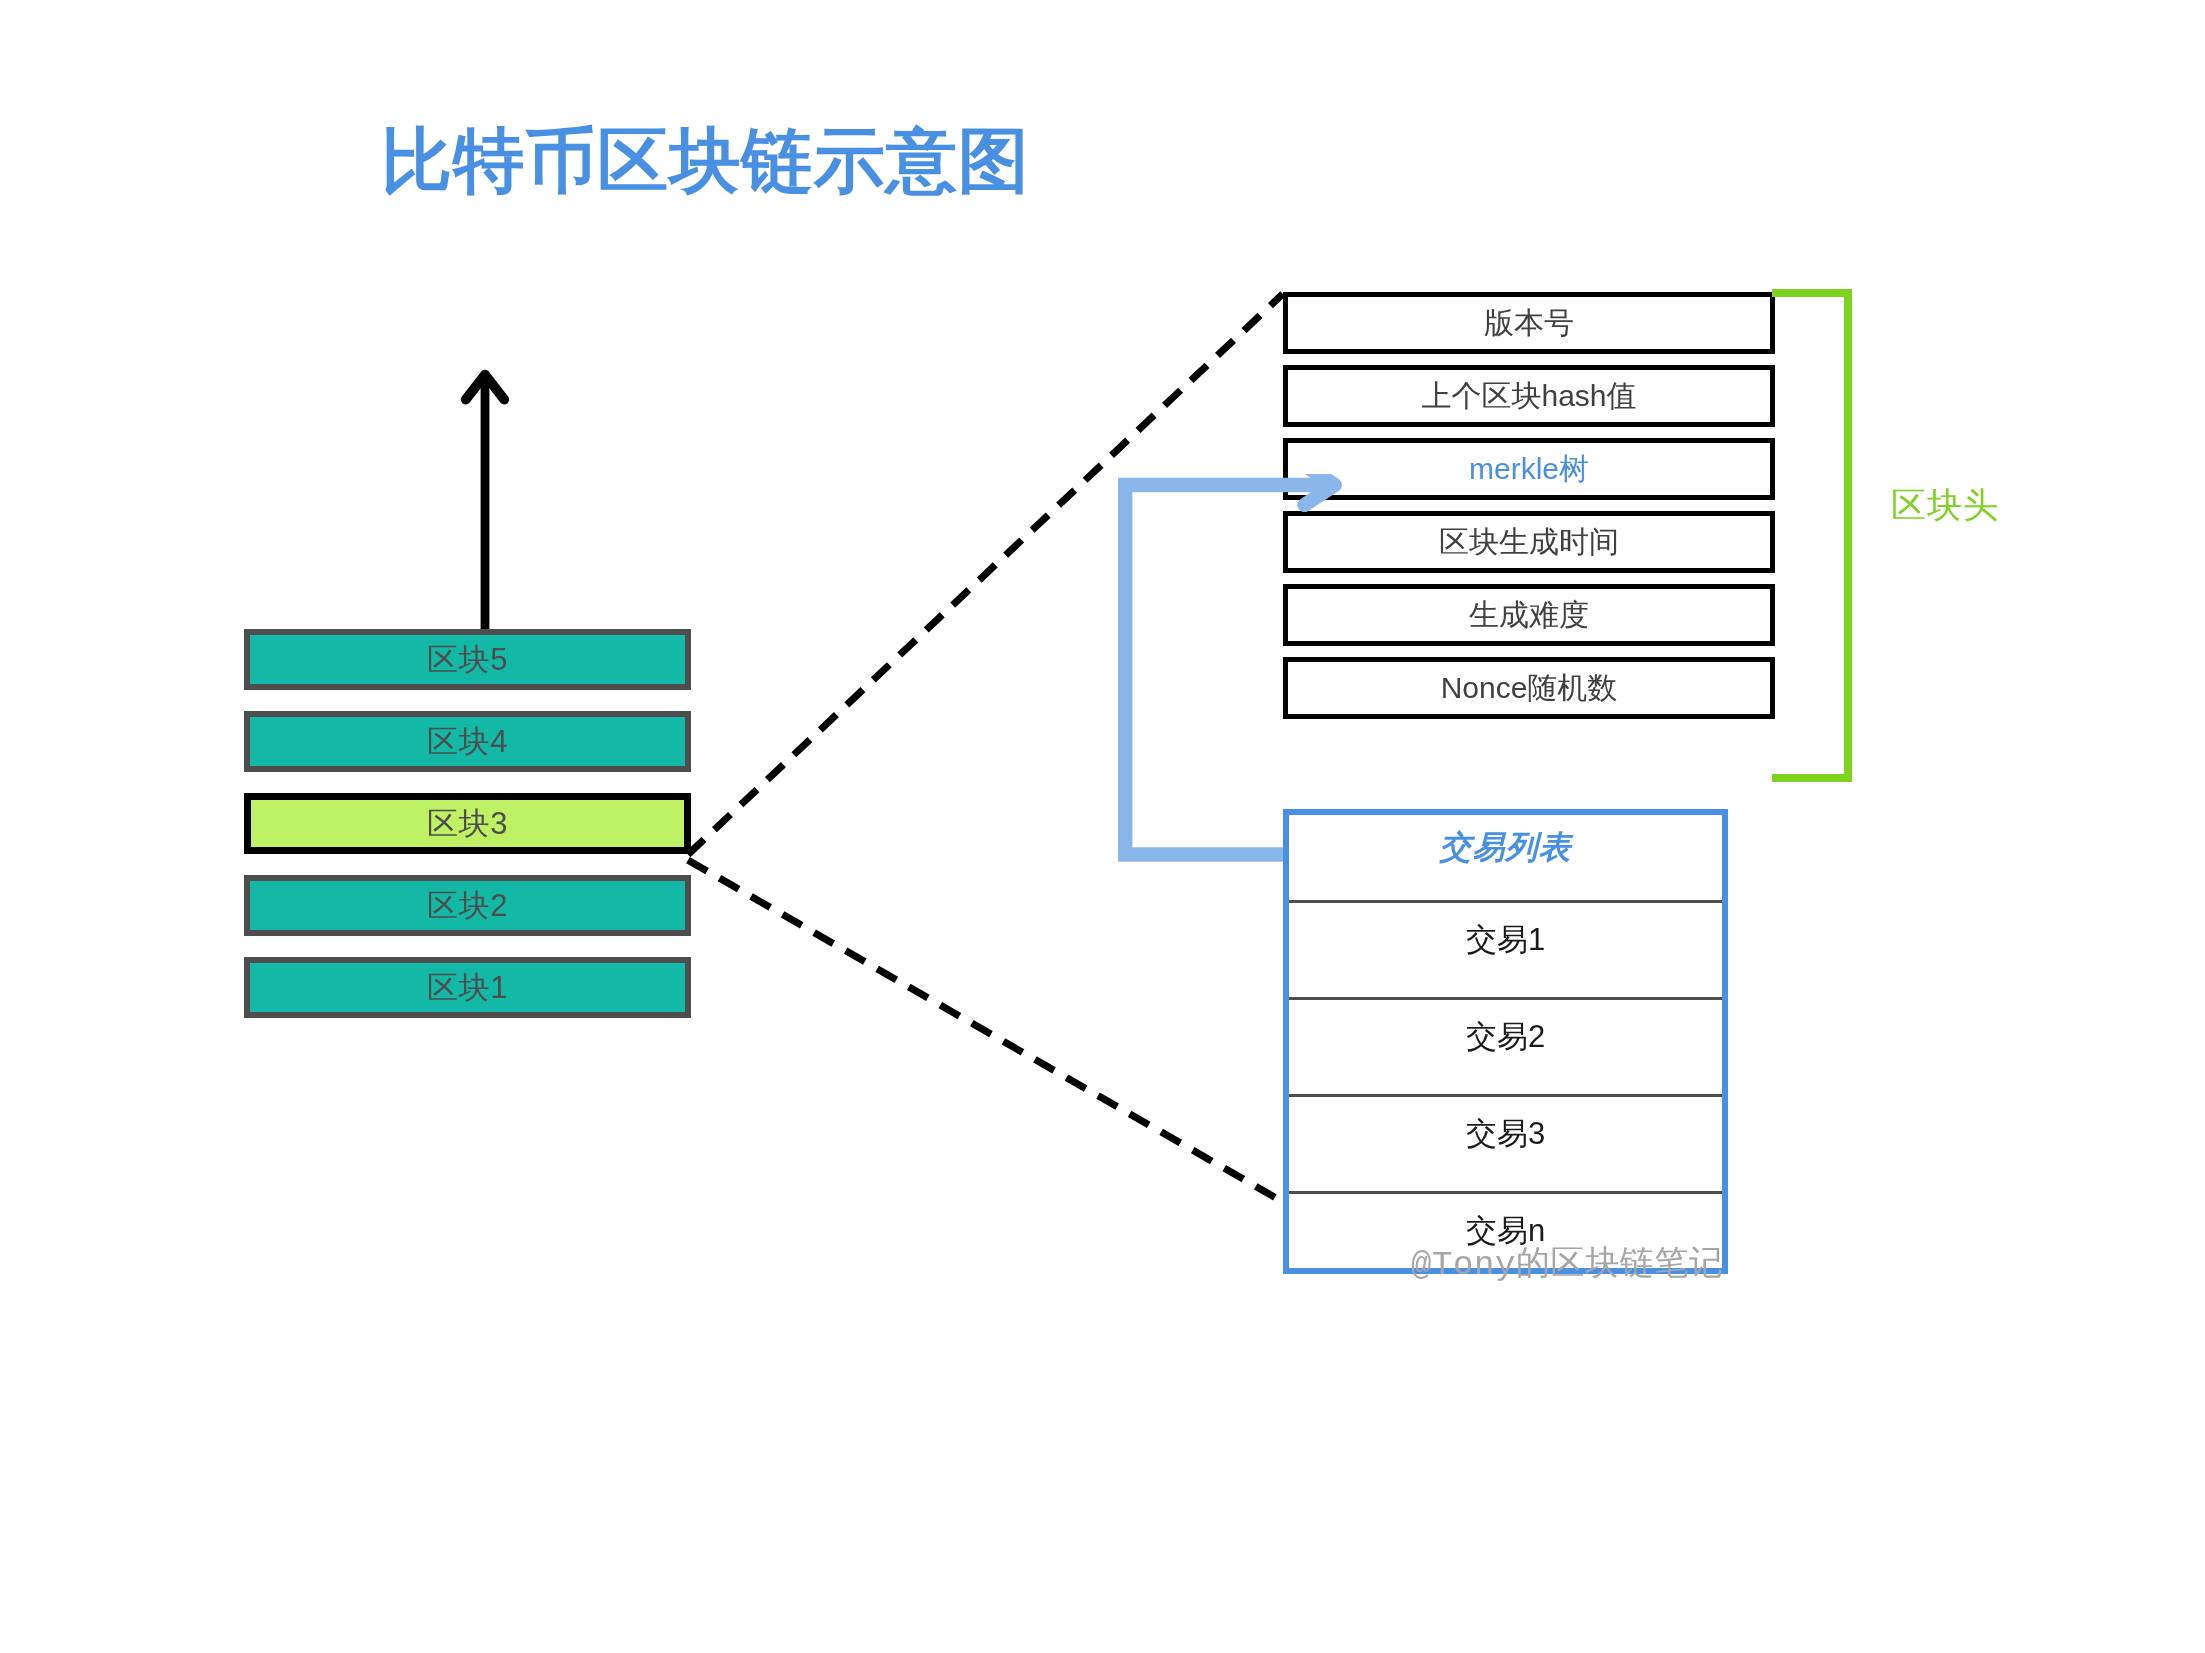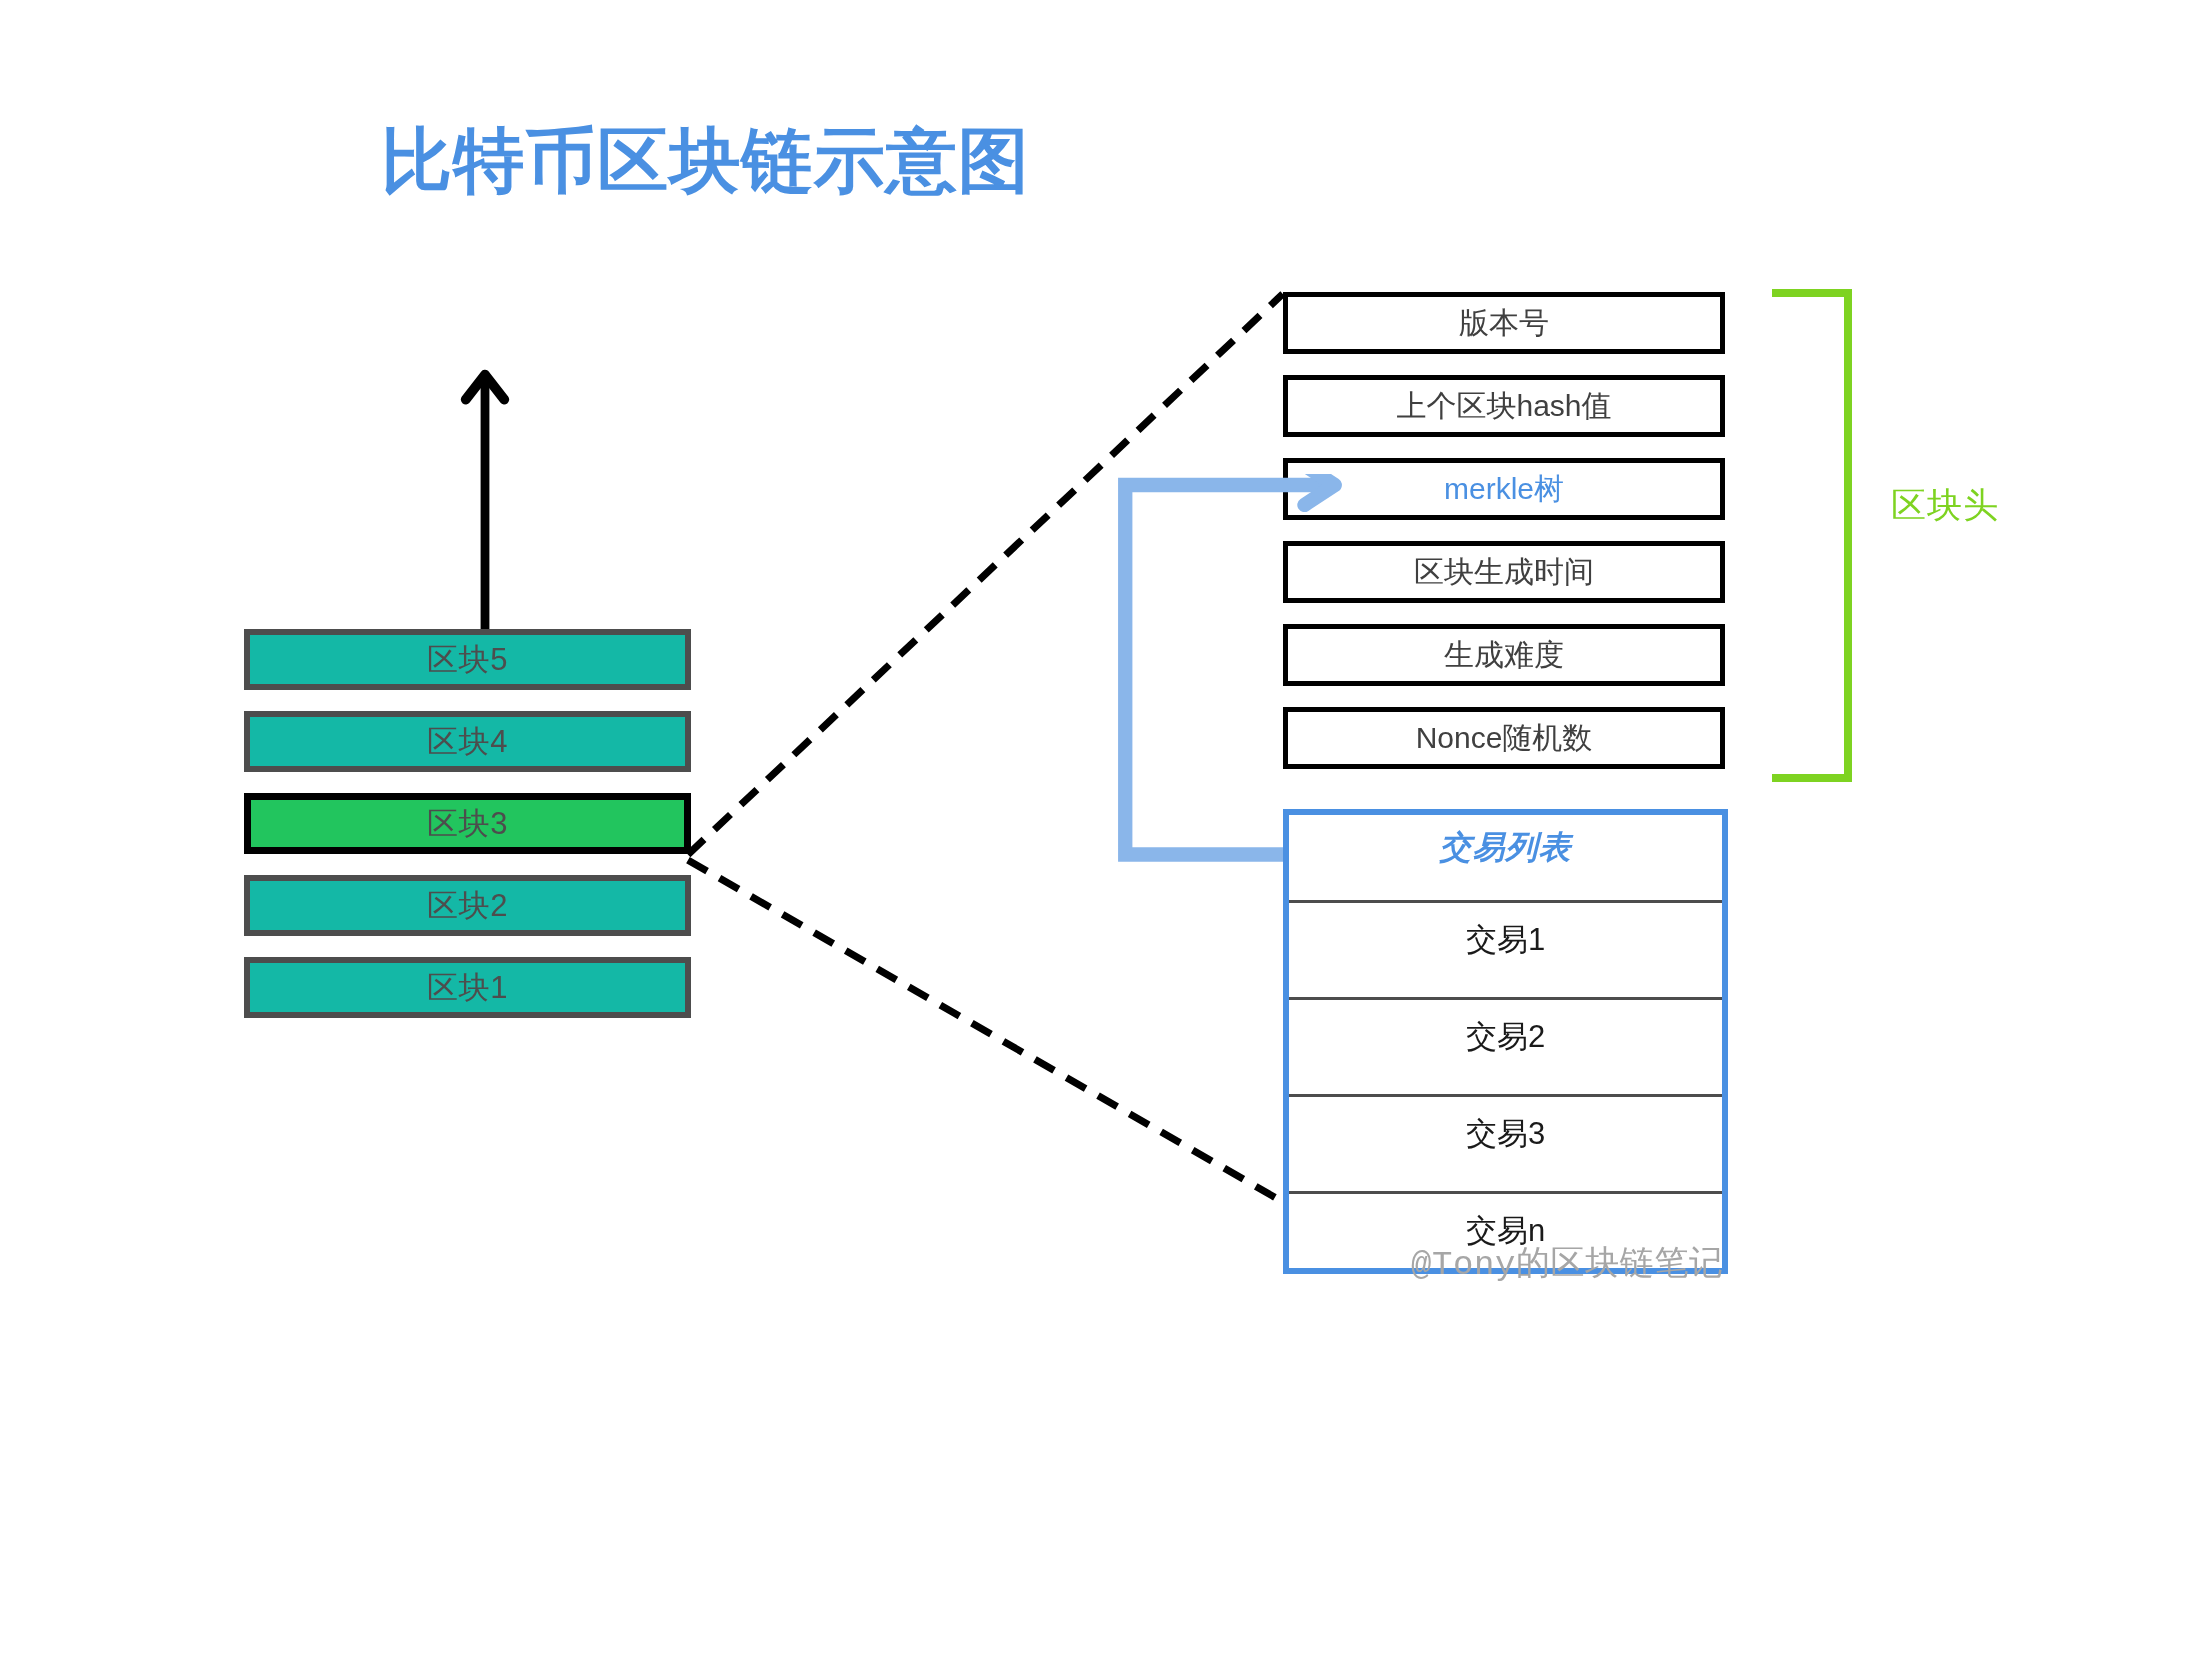--- a/index.html
+++ b/index.html
@@ -49,21 +49,21 @@
     display: flex;
     align-items: center;
     justify-content: center;
     font-size: 31px;
     color: #4d4d4d;
     margin-bottom: 21px;
     letter-spacing: 0.6px;
   }
   .chain-block.highlight {
     border-color: #000000;
-    background: #22c55e;
+    background: #bef264;
     border-width: 7.2px;
   }
 
   
   .up-arrow {
     position: absolute;
     left: 452px;
     top: 358px;
     width: 66px;
     height: 281px;
@@ -81,30 +81,30 @@
 
   
   .header-rows {
     position: absolute;
     left: 1283px;
     top: 292px;
     width: 442px;
   }
   .header-row {
     box-sizing: border-box;
-    width: 442px;
+    width: 492px;
     height: 62px;
     border: 5px solid #000000;
     background: #ffffff;
     display: flex;
     align-items: center;
     justify-content: center;
     font-size: 30px;
     color: #404040;
-    margin-bottom: 21px;
+    margin-bottom: 11px;
   }
   .header-row.accent {
     color: #4a90e2;
   }
 
   
   .bracket {
     position: absolute;
     left: 1772px;
     top: 289px;

